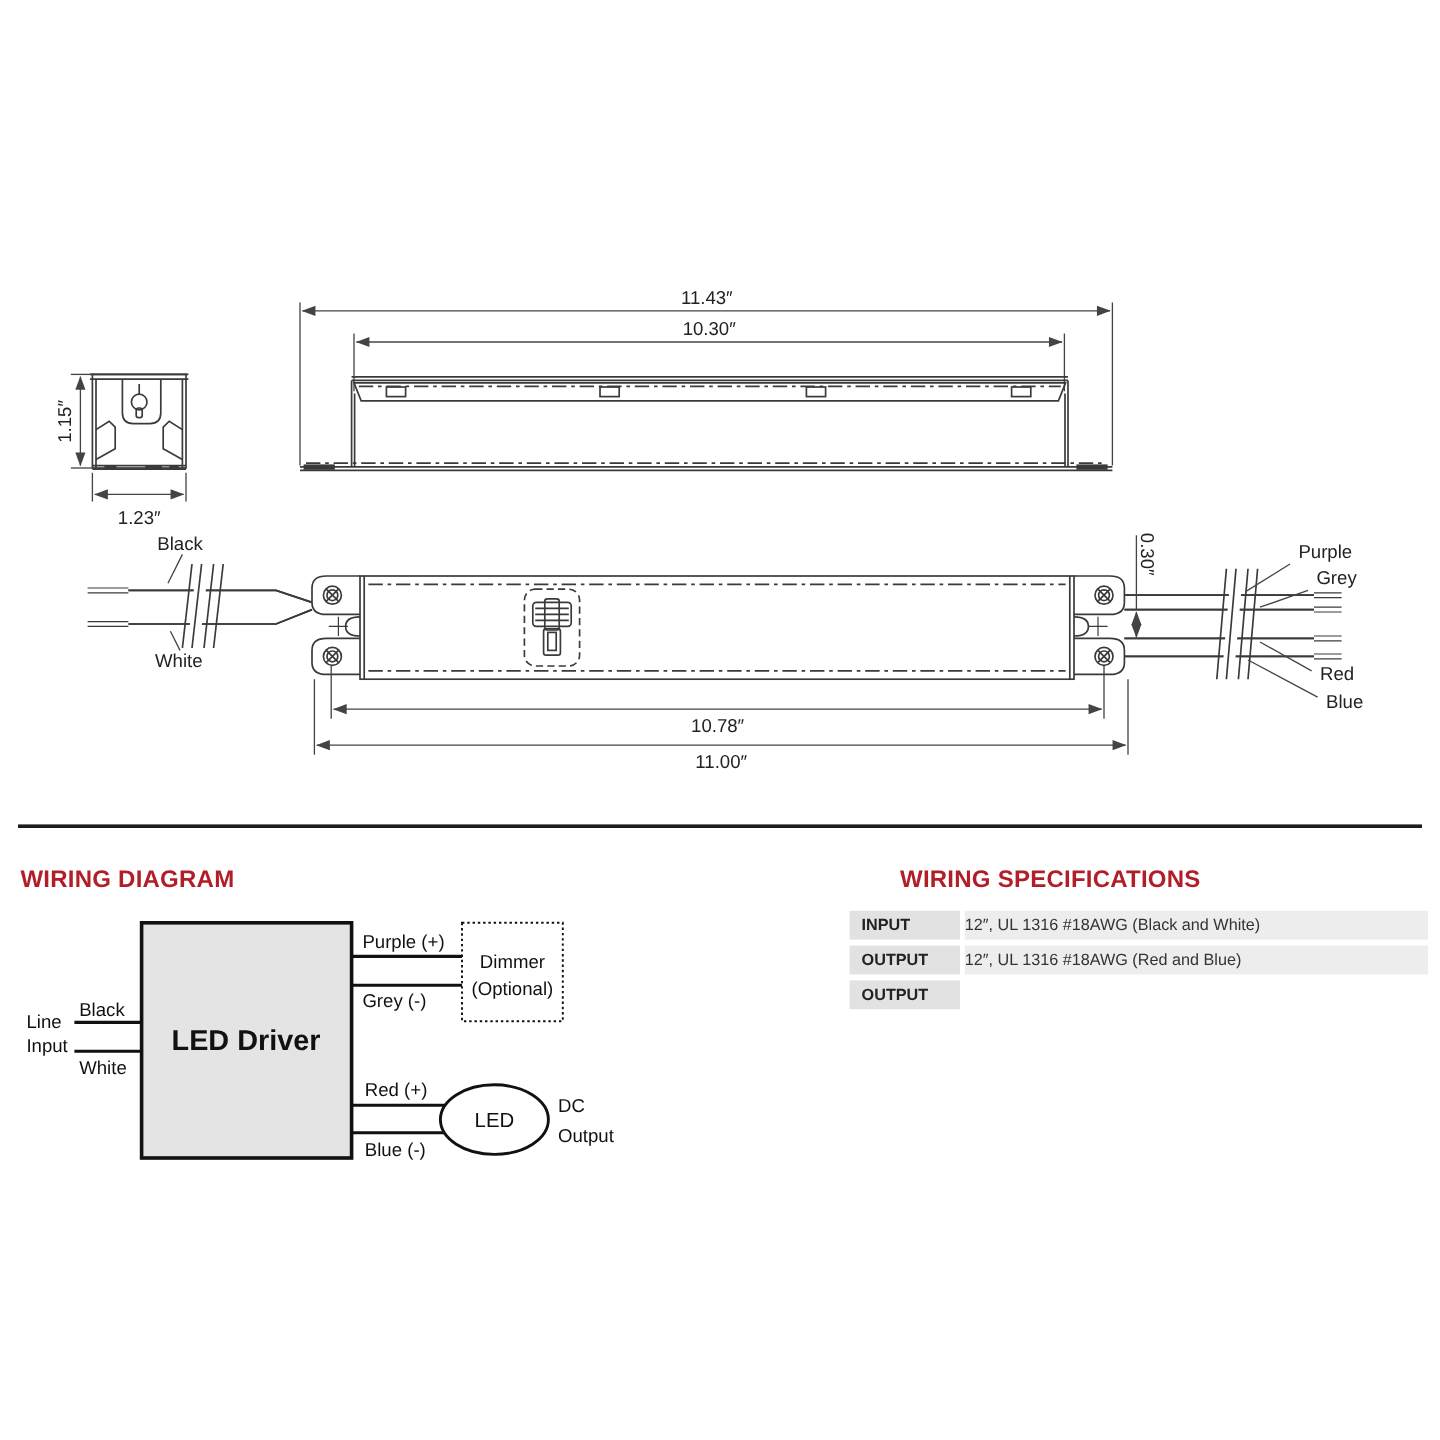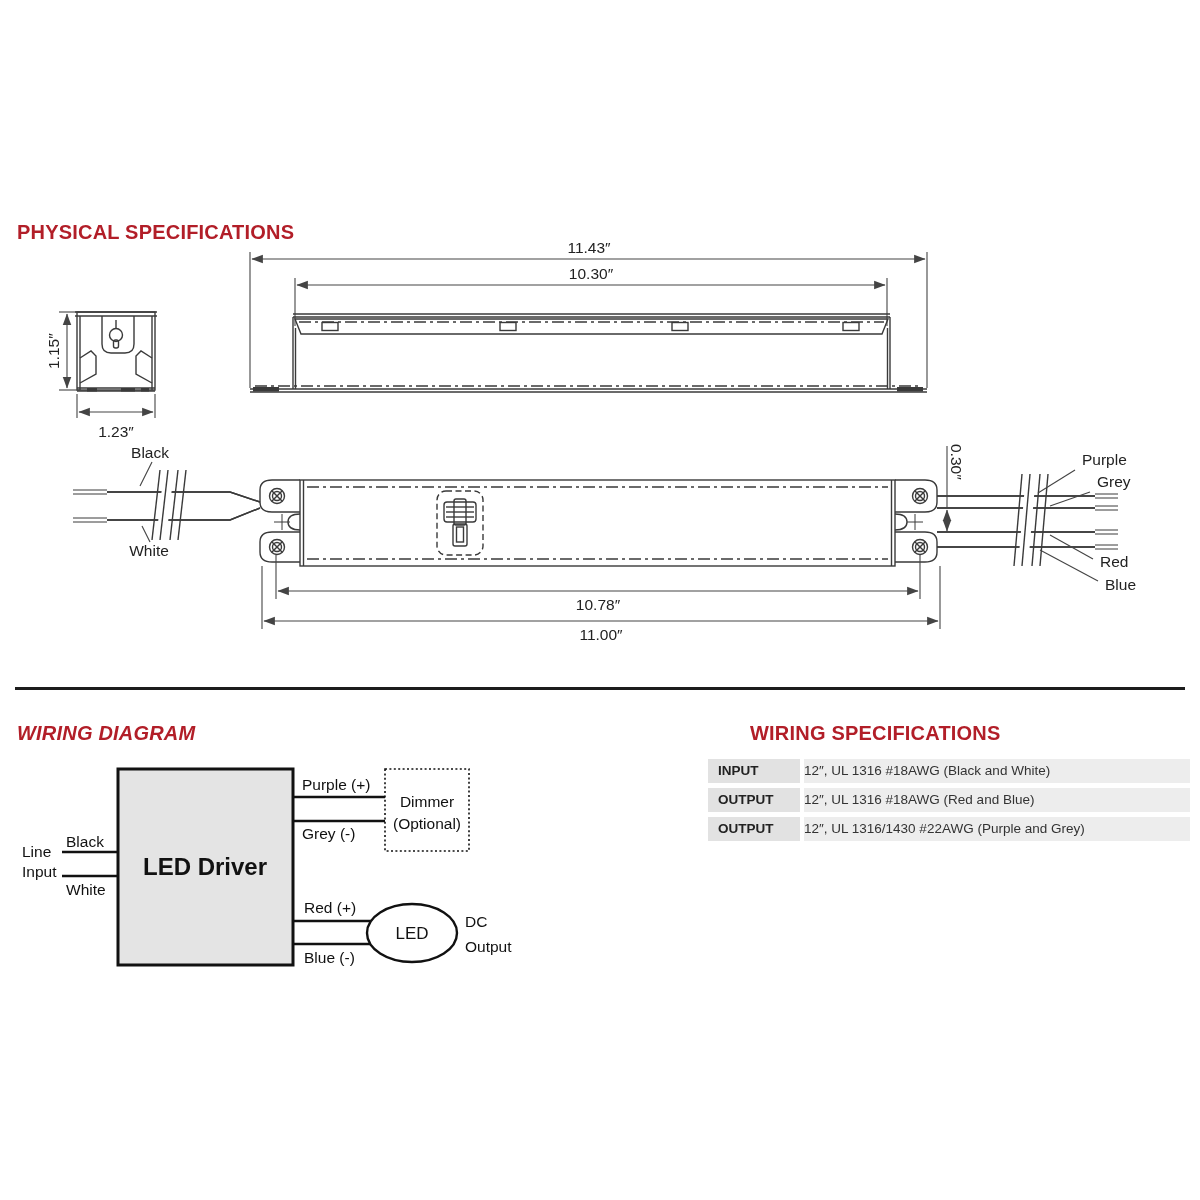--- a/index.html
+++ b/index.html
@@ -42,21 +42,20 @@
 <div class="page">
 
   <svg width="0" height="0" class="abs" aria-hidden="true">
     <defs>
       <marker id="dimarrow" viewBox="0 0 10 8" refX="9.5" refY="4" markerWidth="11" markerHeight="9" orient="auto-start-reverse">
           <path d="M0.5,0.5 L10,4 L0.5,7.5 Z" fill="#444"></path>
         </marker>
     </defs>
   </svg>
 
-  <div class="h" style="left:17px;top:221px;">PHYSICAL SPECIFICATIONS</div>
 
   <svg class="abs draw" style="left:35px;top:290px;" width="200" height="160" viewBox="0 0 200 160">
     <g>
       <line x1="40" y1="22" x2="122" y2="22"></line>
         <line x1="40" y1="26" x2="122" y2="26"></line>
       <rect x="42" y="22" width="78" height="78"></rect>
       <line x1="45" y1="26" x2="45" y2="100"></line>
         <line x1="117" y1="26" x2="117" y2="100"></line>
       <line x1="42" y1="98" x2="120" y2="98"></line>
         <line x1="42" y1="101" x2="120" y2="101"></line>
@@ -267,21 +266,21 @@
     <g class="dim">
       <line x1="202" y1="138" x2="202" y2="201"></line>
         <line x1="880" y1="138" x2="880" y2="201"></line>
       <line class="arr2" x1="204" y1="193" x2="878" y2="193"></line>
       <text x="541" y="212" text-anchor="middle">11.00″</text>
     </g>
   </svg>
 
   <div class="divider"></div>
 
-  <div class="h" style="left:17px;top:722px;font-style:italic;">WIRING DIAGRAM</div>
+  <div class="h" style="left:17px;top:722px;">WIRING DIAGRAM</div>
 
   <svg class="abs wd" style="left:10px;top:755px;" width="560" height="240" viewBox="0 0 560 240">
     <rect class="ledbox" x="108" y="14" width="175" height="196"></rect>
     <text class="big" x="195" y="120" text-anchor="middle">LED Driver</text>
 
     <line x1="52" y1="97" x2="108" y2="97"></line>
     <line x1="52" y1="121" x2="108" y2="121"></line>
     <text x="12" y="102">Line</text>
     <text x="12" y="122">Input</text>
     <text x="56" y="92">Black</text>
@@ -313,17 +312,16 @@
     <div class="srow">
       <div class="slabel">INPUT</div>
       <div class="sval">12″, UL 1316 #18AWG (Black and White)</div>
     </div>
     <div class="srow">
       <div class="slabel">OUTPUT</div>
       <div class="sval">12″, UL 1316 #18AWG (Red and Blue)</div>
     </div>
     <div class="srow">
       <div class="slabel">OUTPUT</div>
-      <div class="sval">12″, UL 1316/1430 #22AWG (Purple and Grey)</div>
     </div>
   </div>
 
 </div>
 
 </body></html>

